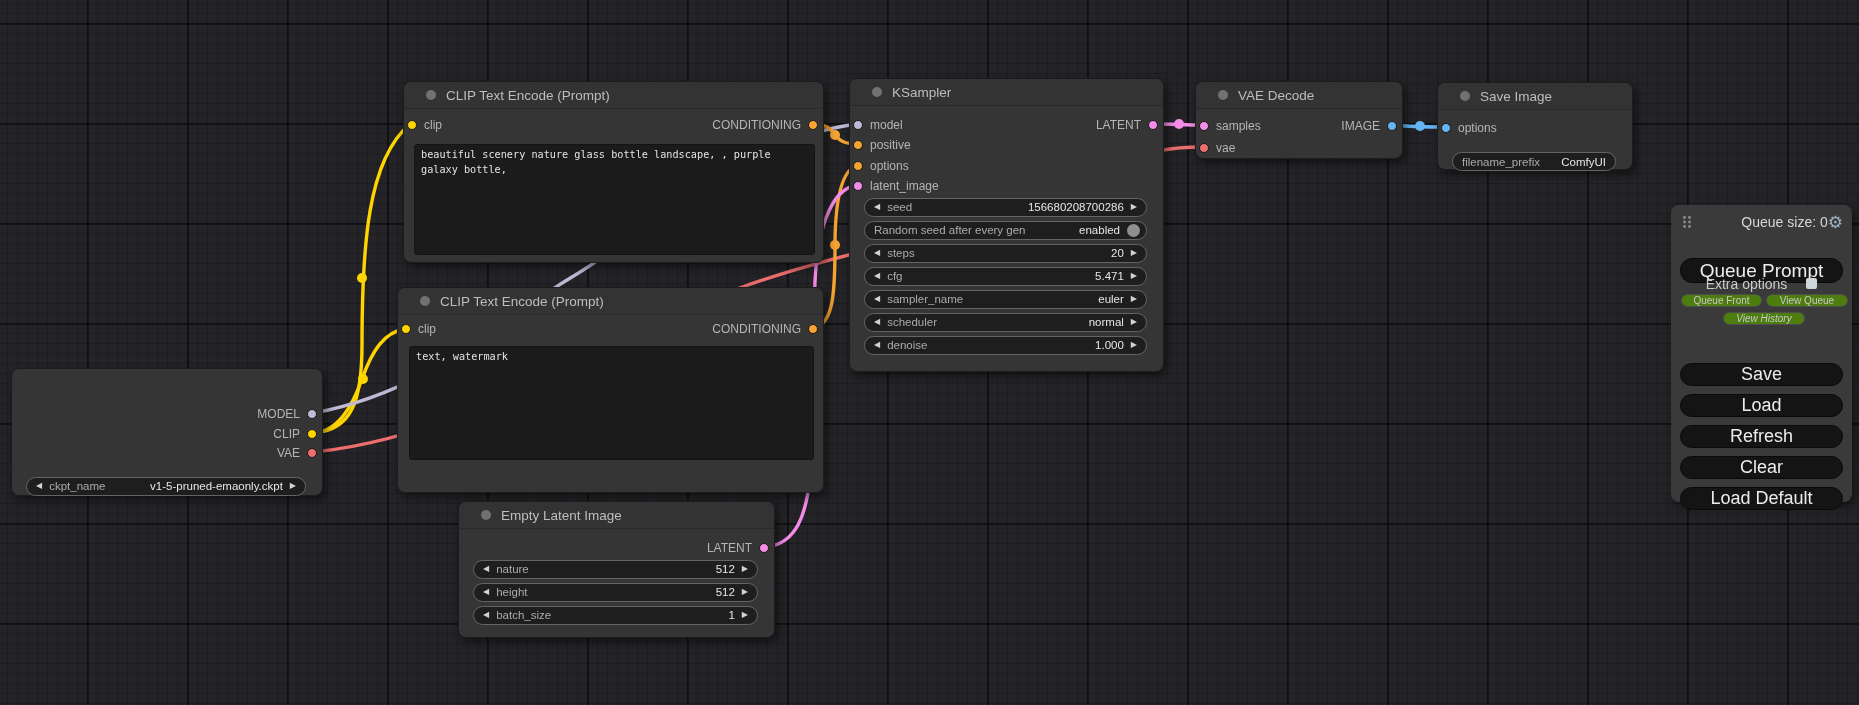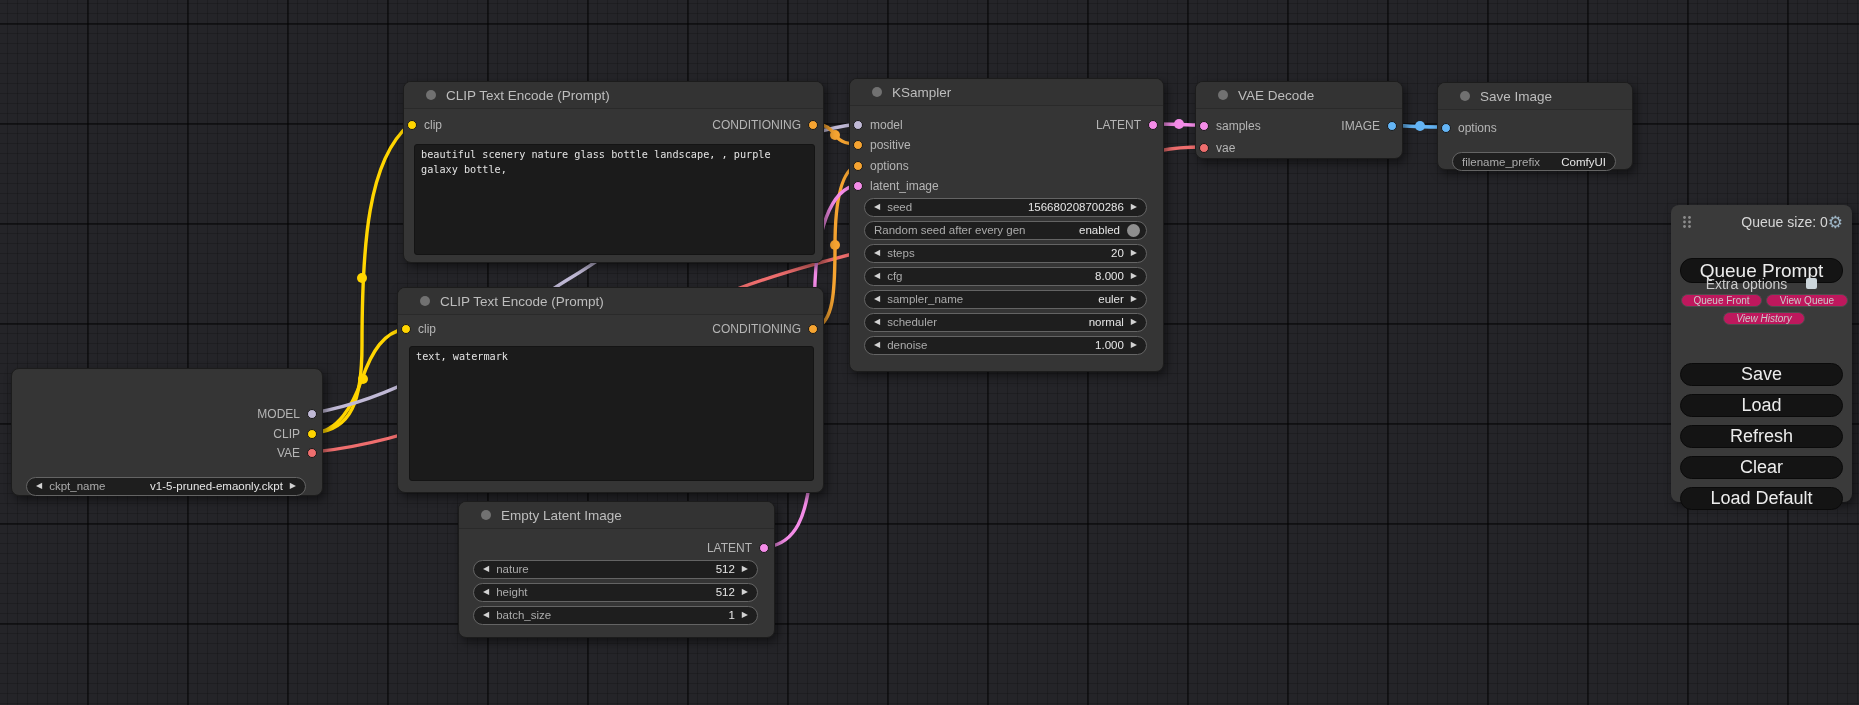--- a/index.html
+++ b/index.html
@@ -58,21 +58,21 @@
   .qbtn{
     position:absolute;left:9px;width:163px;background:#141414;border:1px solid #0a0a0a;border-radius:12px;
     color:#ececec;display:flex;align-items:center;justify-content:center;box-sizing:border-box;cursor:pointer;margin-top:20px;
   }
   .qbtn.big{height:25px;font-size:19px;}
   .qbtn.tall{height:23px;font-size:18px;}
   .qp-extra{position:absolute;left:0;right:0;top:71px;height:15px;display:flex;align-items:center;justify-content:center;gap:19px;}
   .qp-extra-label{font-size:14px;color:#cccccc;}
   .qp-checkbox{width:11px;height:11px;background:#ccd6db;border-radius:2px;cursor:pointer;}
   .qsmall{
-    position:absolute;height:13px;background:#be185d;border:1px solid #4d4d4d;border-radius:8px;
+    position:absolute;height:13px;background:#4d7c0f;border:1px solid #4d4d4d;border-radius:8px;
     color:#c9c9c9;font-size:10px;display:flex;align-items:center;justify-content:center;box-sizing:border-box;cursor:pointer;
   }
 </style>
 </head>
 <body>
 
 <div id="canvas">
   <svg id="wires" width="1859" height="705" viewBox="0 0 1859 705">
       <path d="M314,433 C352,430 362,400 362,345 C362,245 368,160 409,125" fill="none" stroke="#ffd500" stroke-width="3.4" stroke-linecap="round"></path>
       <circle cx="362" cy="278" r="5" fill="#ffd500"></circle>
@@ -132,21 +132,21 @@
           <span class="title-text">CLIP Text Encode (Prompt)</span>
         </div>
         <div class="port in" style="top: 33px;">
           <span class="pdot" style="background: rgb(255, 213, 0);"></span>
           <span class="plabel">clip</span>
         </div>
         <div class="port out" style="top: 33px;">
           <span class="pdot" style="background: rgb(246, 164, 49);"></span>
           <span class="plabel">CONDITIONING</span>
         </div>
-        <textarea class="ntext" readonly="" style="left: 11px; top: 58px; width: 405px; height: 135px;">text, watermark</textarea>
+        <textarea class="ntext" readonly="" style="left: 11px; top: 58px; width: 405px; height: 114px;">text, watermark</textarea>
       </div>
       <div class="node" style="left: 849px; top: 78px; width: 315px; height: 294px;">
         <div class="node-title">
           <span class="title-dot"></span>
           <span class="title-text">KSampler</span>
         </div>
         <div class="port in" style="top: 38px;">
           <span class="pdot" style="background: rgb(192, 185, 214);"></span>
           <span class="plabel">model</span>
         </div>
@@ -179,21 +179,21 @@
         </div>
         <div class="widget" style="top: 164.5px;">
           <span class="warrow">◀</span>
           <span class="wlabel">steps</span>
           <span class="wvalue">20</span>
           <span class="warrow">▶</span>
         </div>
         <div class="widget" style="top: 187.5px;">
           <span class="warrow">◀</span>
           <span class="wlabel">cfg</span>
-          <span class="wvalue">8.000</span>
+          <span class="wvalue">5.471</span>
           <span class="warrow">▶</span>
         </div>
         <div class="widget" style="top: 210.5px;">
           <span class="warrow">◀</span>
           <span class="wlabel">sampler_name</span>
           <span class="wvalue">euler</span>
           <span class="warrow">▶</span>
         </div>
         <div class="widget" style="top: 233.5px;">
           <span class="warrow">◀</span>

